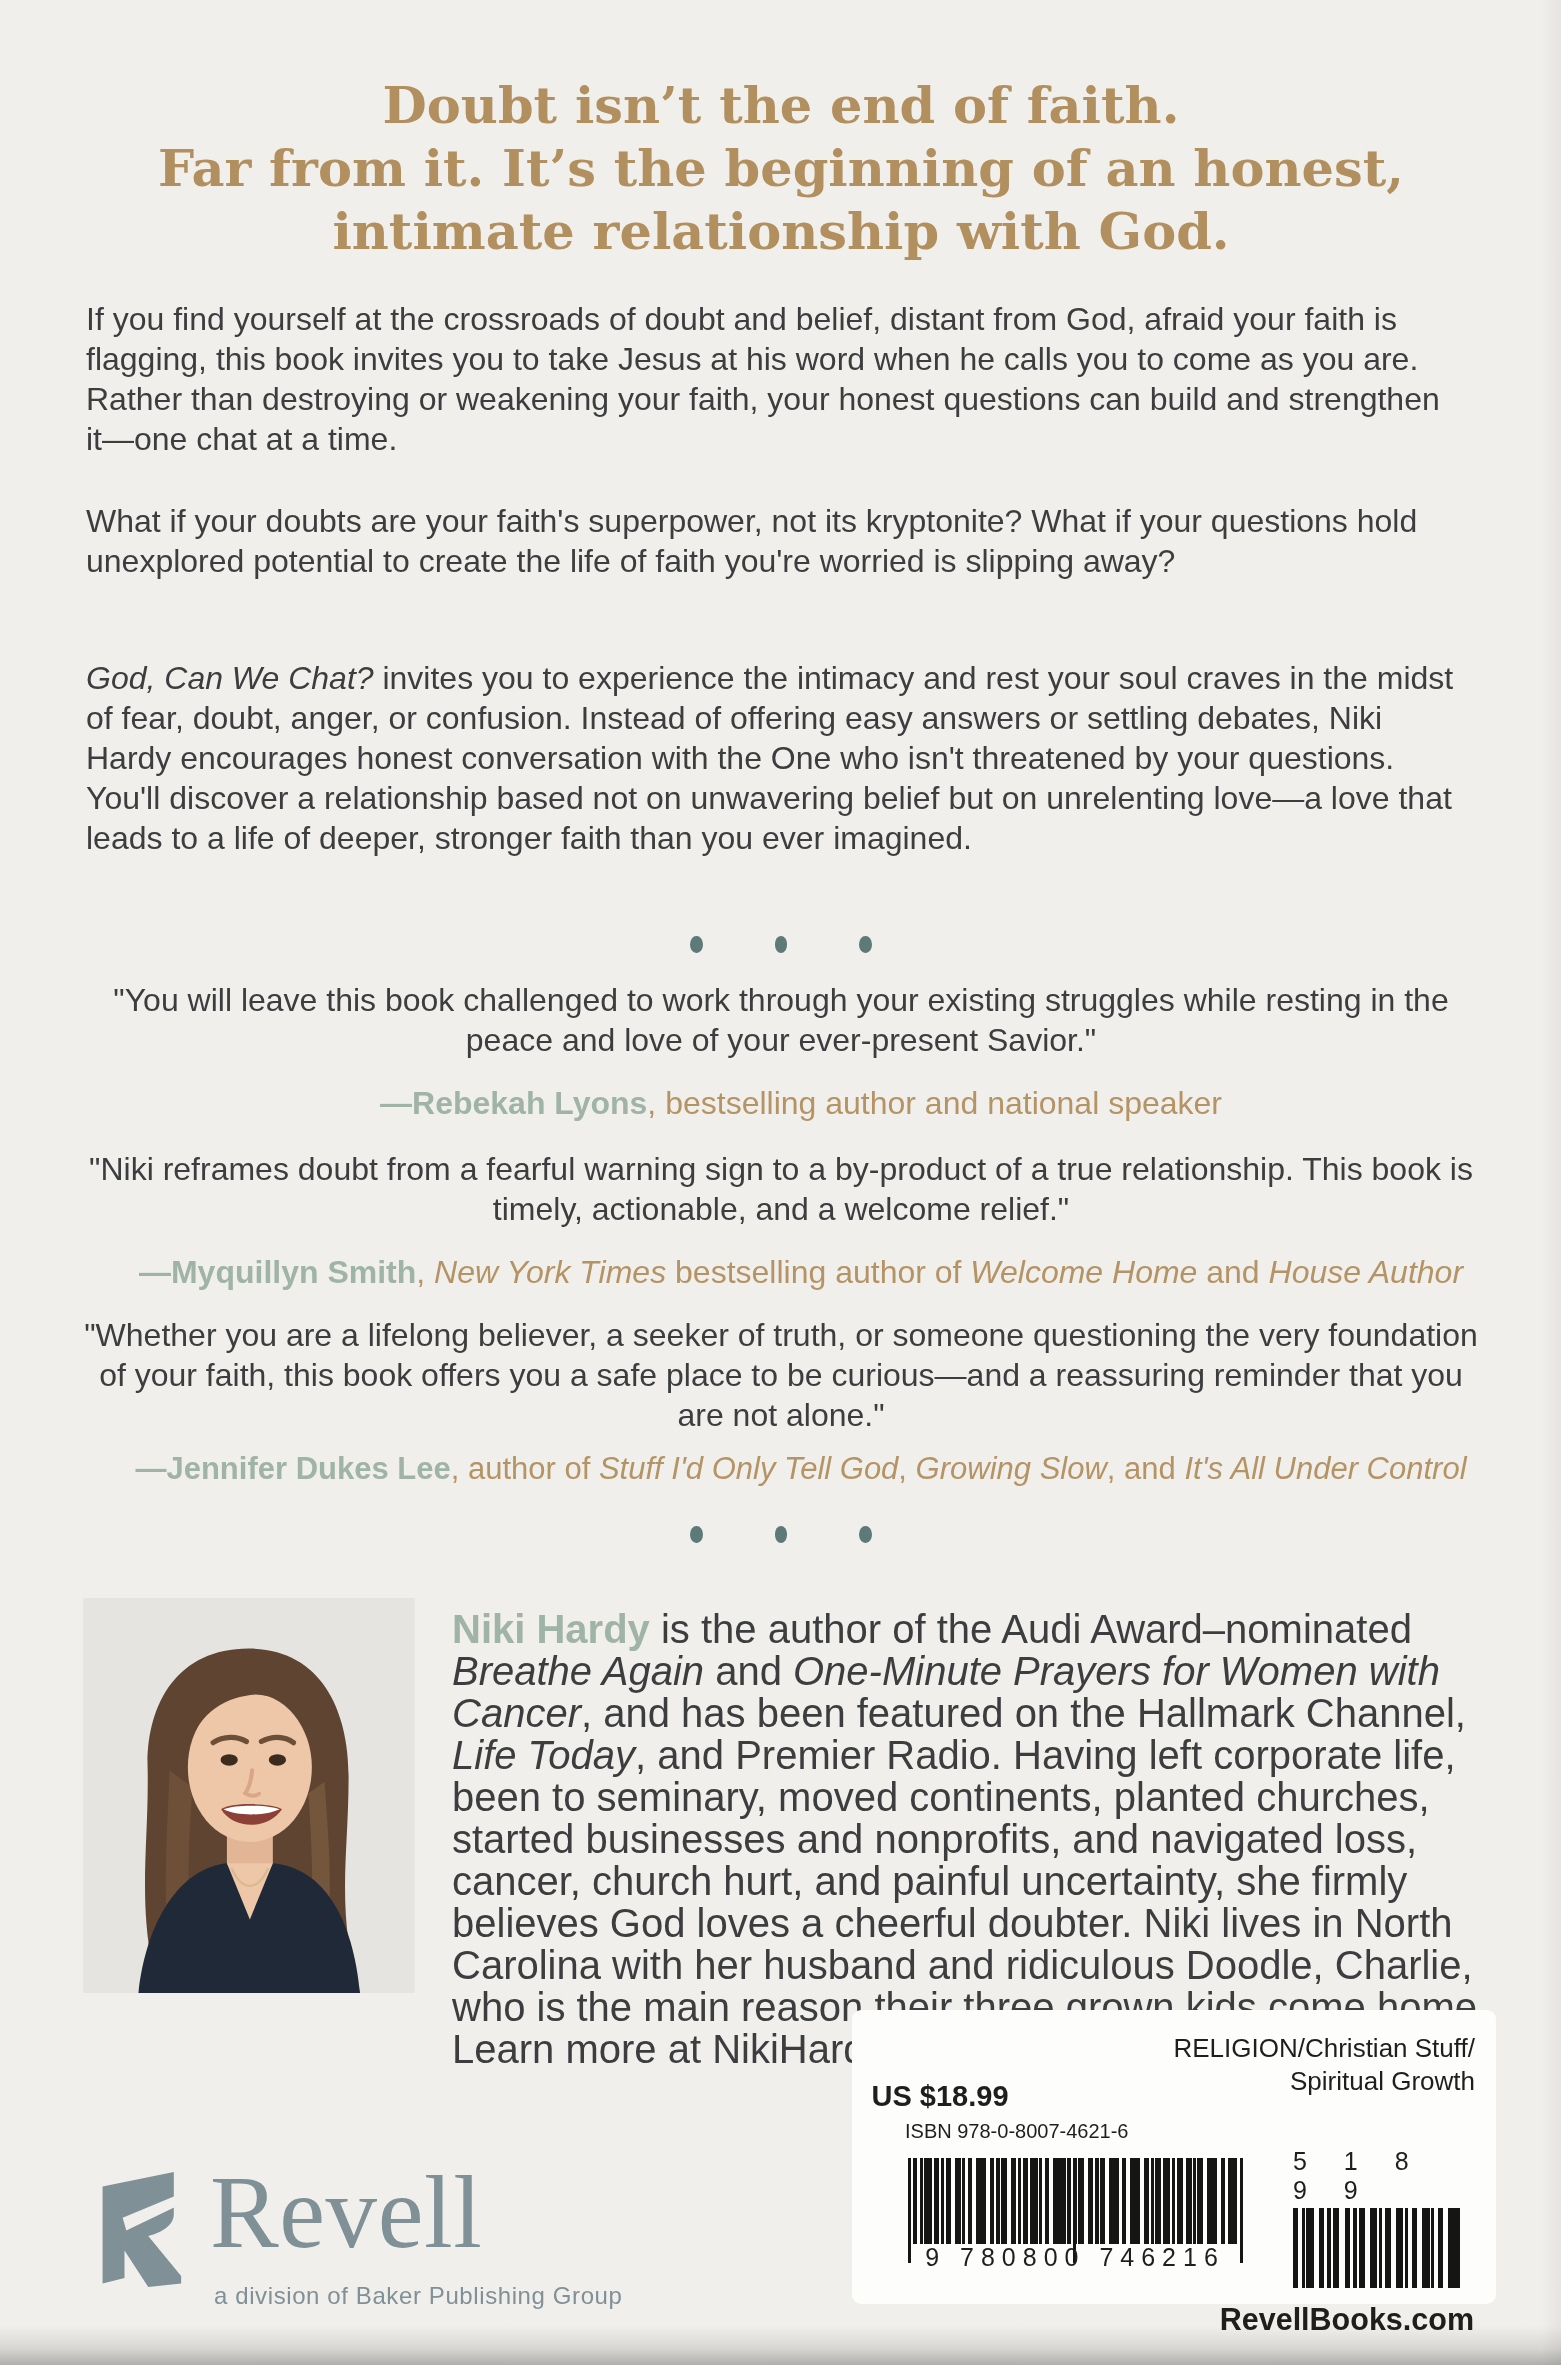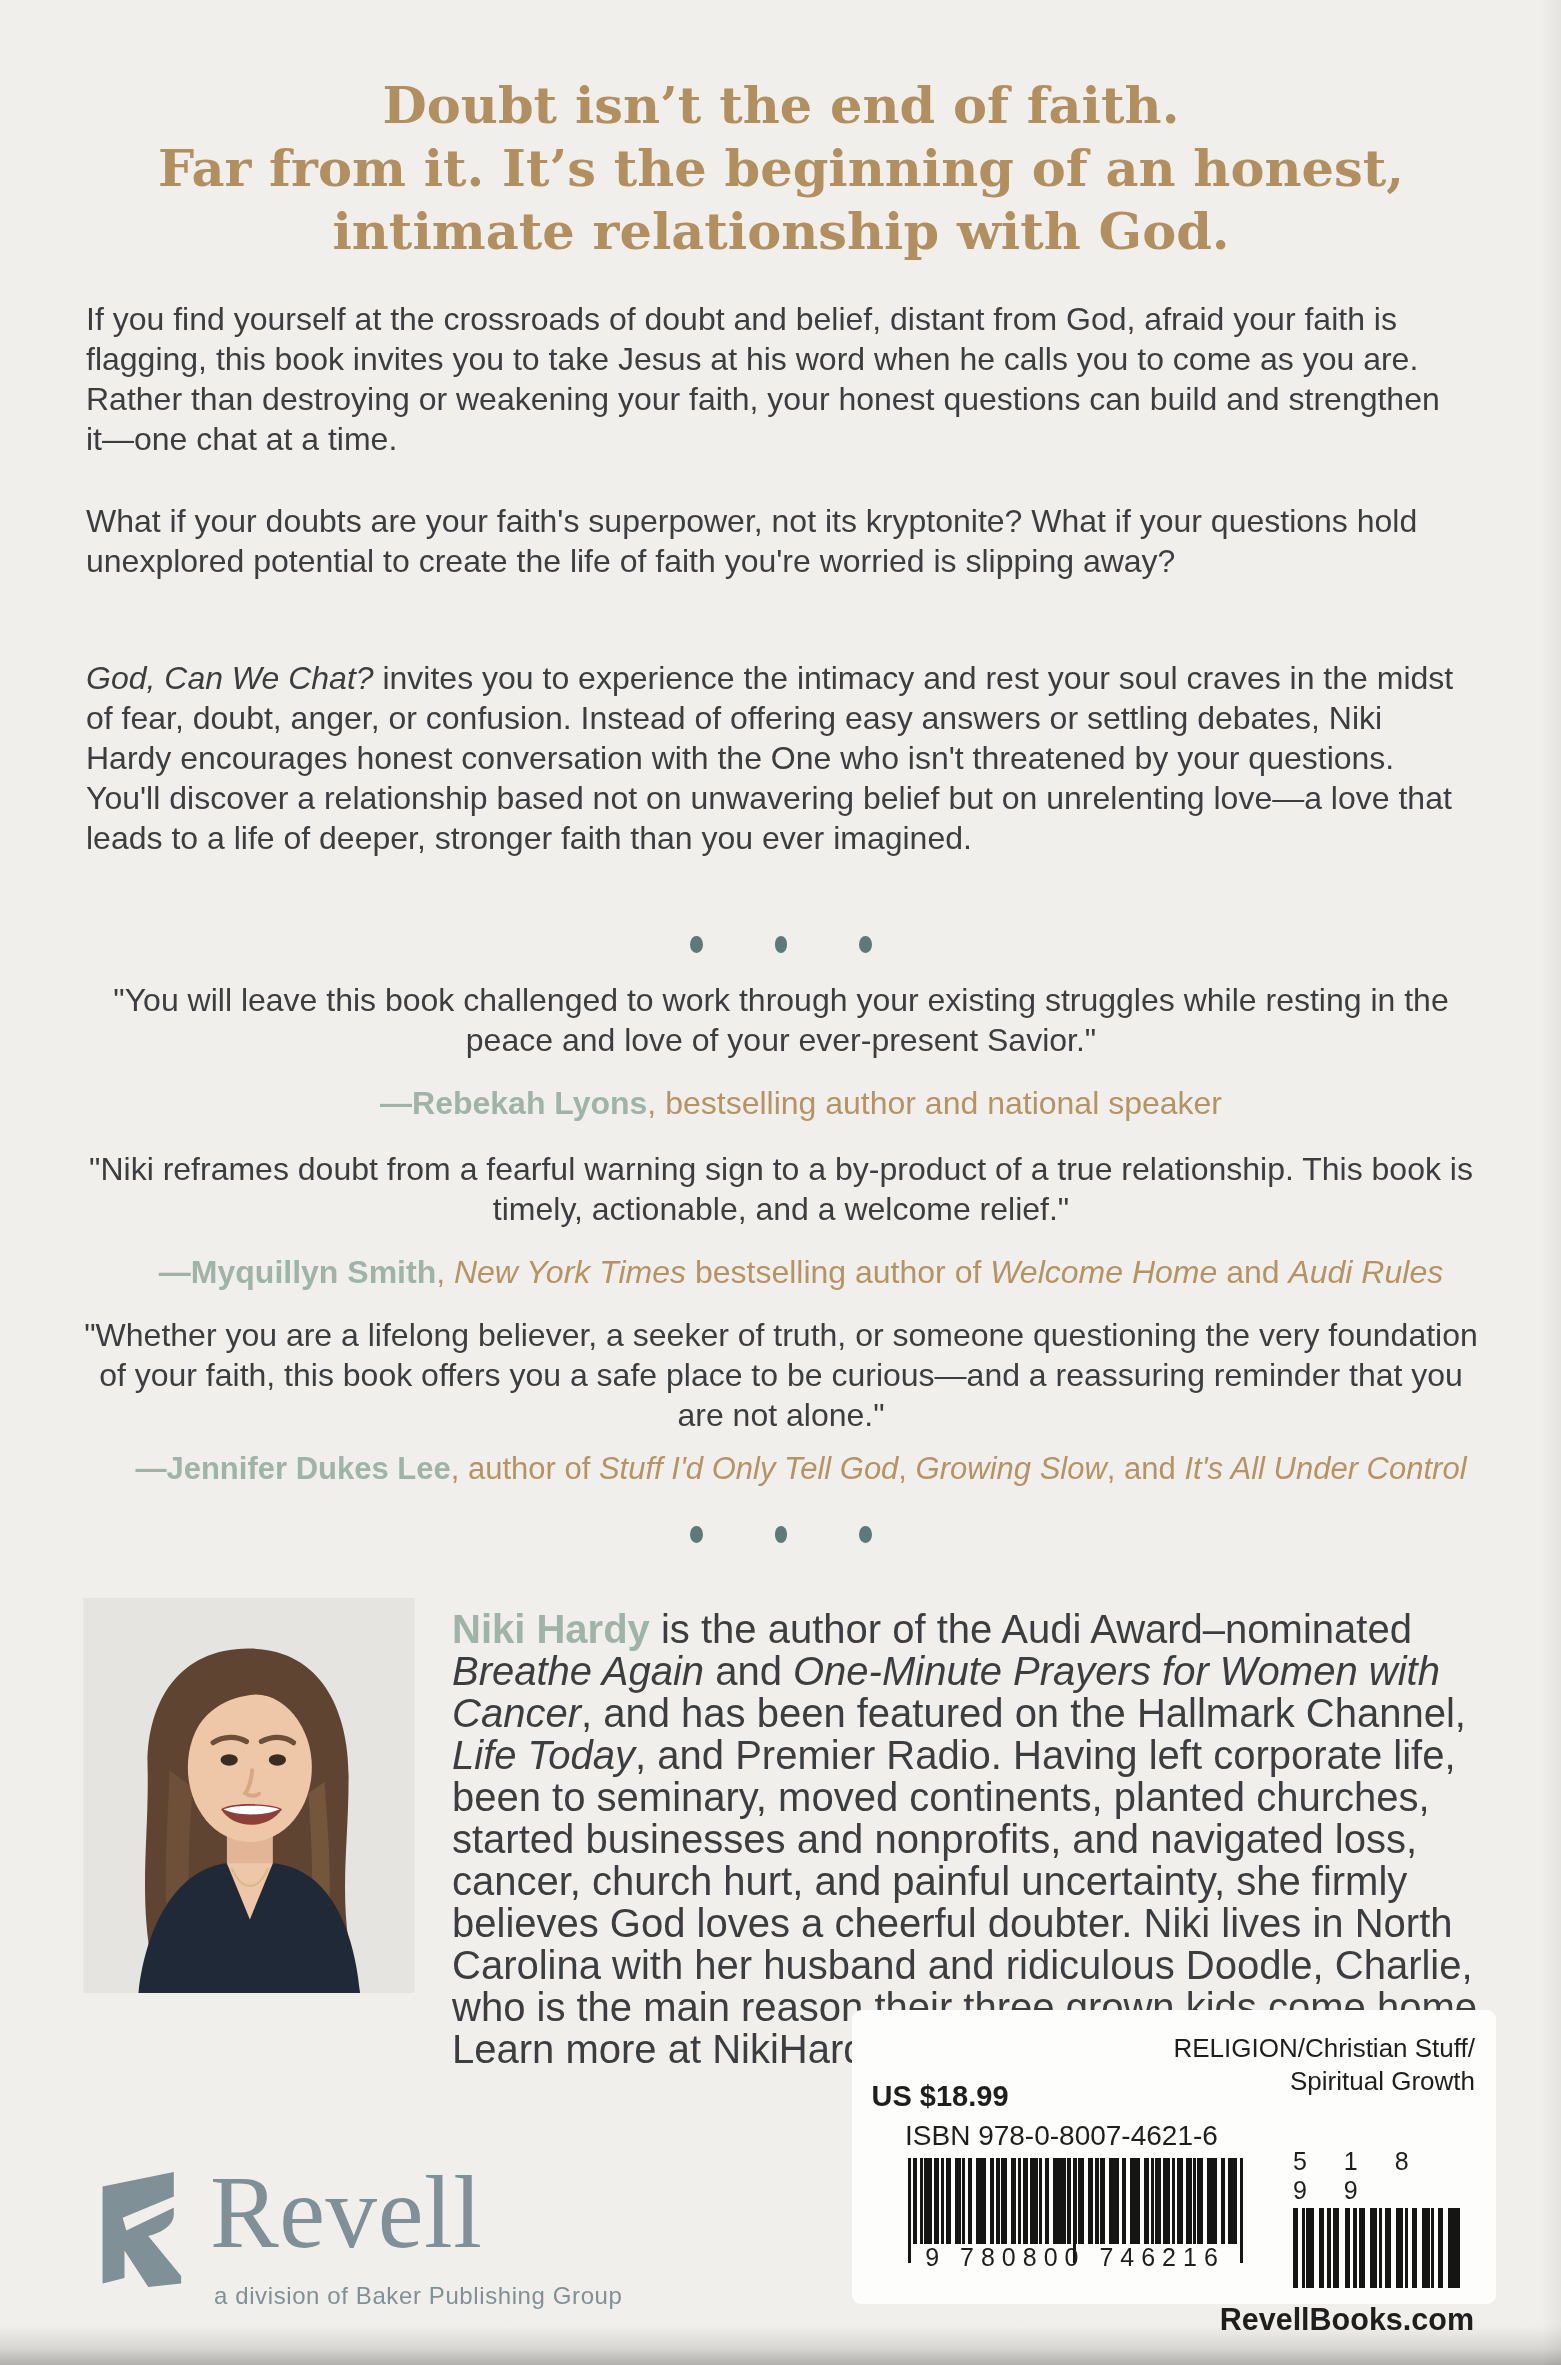--- a/index.html
+++ b/index.html
@@ -95,21 +95,21 @@
   .retail-box{
     position:absolute;left:852px;top:2010px;width:644px;height:294px;
     background:#fdfdfc;border-radius:9.2px;
     color:#1e1e1c;
   }
   .retail-category{
     position:absolute;top:22px;right:21px;text-align:right;
     font-size:26px;line-height:33px;font-weight:400;
   }
   .retail-price{position:absolute;top:70px;left:19.5px;font-size:29px;font-weight:bold;}
-  .retail-isbn{position:absolute;top:110px;left:53px;font-size:28px;}
+  .retail-isbn{position:absolute;top:110px;left:53px;font-size:20px;}
   .ean{position:absolute;top:148px;left:53px;width:340px;height:115px;}
   .ean .bars{
     position:absolute;top:0;left:8px;right:8px;height:86px;
     background:
       repeating-linear-gradient(90deg,#151514 0 2.9px,transparent 2.9px 7px),
       repeating-linear-gradient(90deg,#151514 0 4px,transparent 4px 11px),
       repeating-linear-gradient(90deg,#151514 0 2.3px,transparent 2.3px 16.7px);
   }
   .ean .guard{position:absolute;top:0;width:2.9px;height:105px;background:#151514;}
   .g-l{left:3.4px;}  .g-m{left:168px;}  .g-r{right:2.3px;}
@@ -152,21 +152,21 @@
   <div class="para p2"><span>What if your doubts are your faith's superpower, not its kryptonite? What if your questions hold unexplored potential to create the life of faith you're worried is slipping away?</span></div>
   <div class="para p1"><span>If you find yourself at the crossroads of doubt and belief, distant from God, afraid your faith is flagging, this book invites you to take Jesus at his word when he calls you to come as you are. Rather than destroying or weakening your faith, your honest questions can build and strengthen it—one chat at a time.</span></div>
   <div class="para p3"><span class="run-i">God, Can We Chat?</span><span> invites you to experience the intimacy and rest your soul craves in the midst of fear, doubt, anger, or confusion. Instead of offering easy answers or settling debates, Niki Hardy encourages honest conversation with the One who isn't threatened by your questions. You'll discover a relationship based not on unwavering belief but on unrelenting love—a love that leads to a life of deeper, stronger faith than you ever imagined.</span></div>
 
   <div class="dots dots1"><span></span><span></span><span></span></div>
 
   <div class="quote q1">"You will leave this book challenged to work through your existing struggles while resting in the peace and love of your ever-present Savior."</div>
   <div class="attr a1"><span class="attr-name">—Rebekah Lyons</span><span><span>, bestselling author and national speaker</span></span></div>
 
   <div class="quote q2">"Niki reframes doubt from a fearful warning sign to a by-product of a true relationship. This book is timely, actionable, and a welcome relief."</div>
-  <div class="attr a2"><span class="attr-name">—Myquillyn Smith</span><span><span>, </span><span class="run-i">New York Times</span><span> bestselling author of </span><span class="run-i">Welcome Home</span><span> and </span><span class="run-i">Audi Rules</span></span></div>
+  <div class="attr a2"><span class="attr-name">—Myquillyn Smith</span><span><span>, </span><span class="run-i">New York Times</span><span> bestselling author of </span><span class="run-i">Welcome Home</span><span> and </span><span class="run-i">House Author</span></span></div>
 
   <div class="quote q3">"Whether you are a lifelong believer, a seeker of truth, or someone questioning the very foundation of your faith, this book offers you a safe place to be curious—and a reassuring reminder that you are not alone."</div>
   <div class="attr a3"><span class="attr-name">—Jennifer Dukes Lee</span><span><span>, author of </span><span class="run-i">Stuff I'd Only Tell God</span><span>, </span><span class="run-i">Growing Slow</span><span>, and </span><span class="run-i">It's All Under Control</span></span></div>
 
   <div class="dots dots2"><span></span><span></span><span></span></div>
 
   <svg class="author-photo" viewBox="0 0 577 688" xmlns="http://www.w3.org/2000/svg">
     <rect width="577" height="688" fill="#e9e7e2"></rect>
     <rect width="577" height="688" fill="#e0ded9" opacity="0.3"></rect>
 

